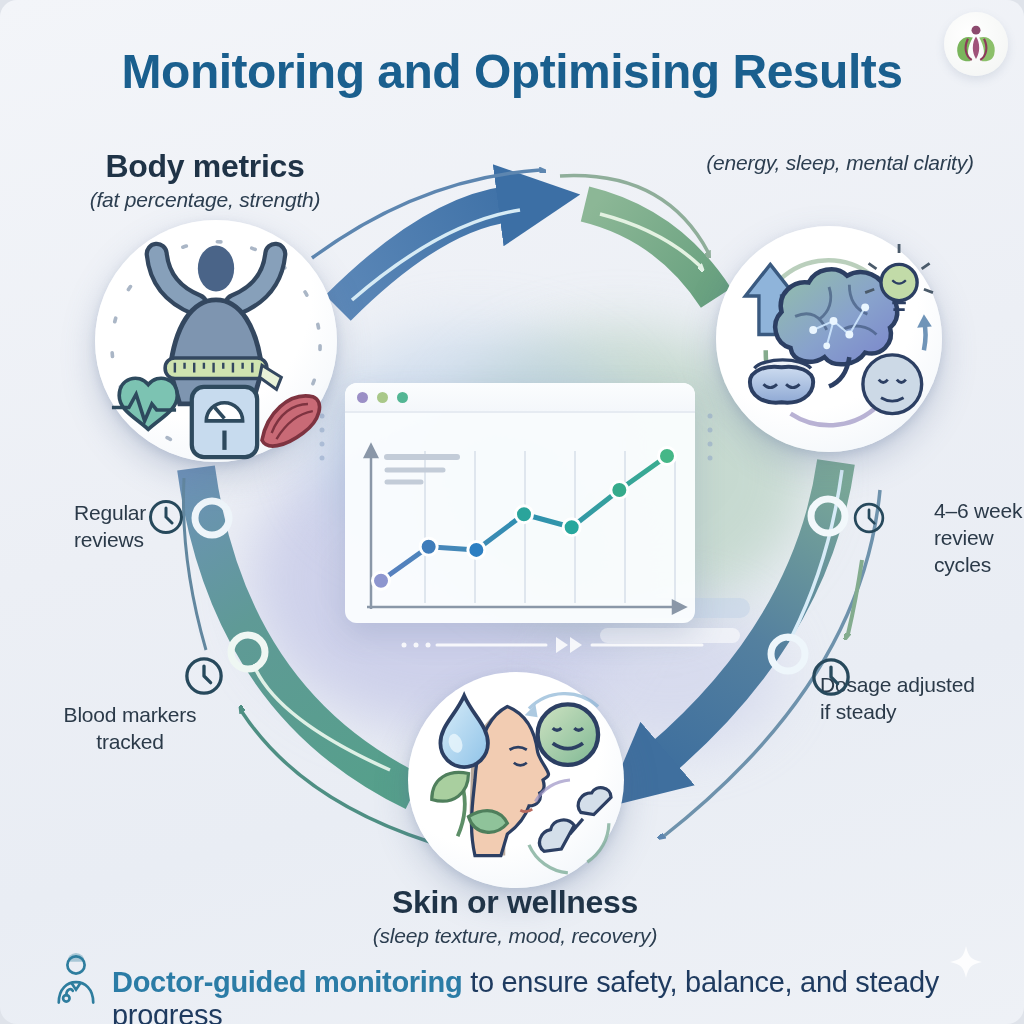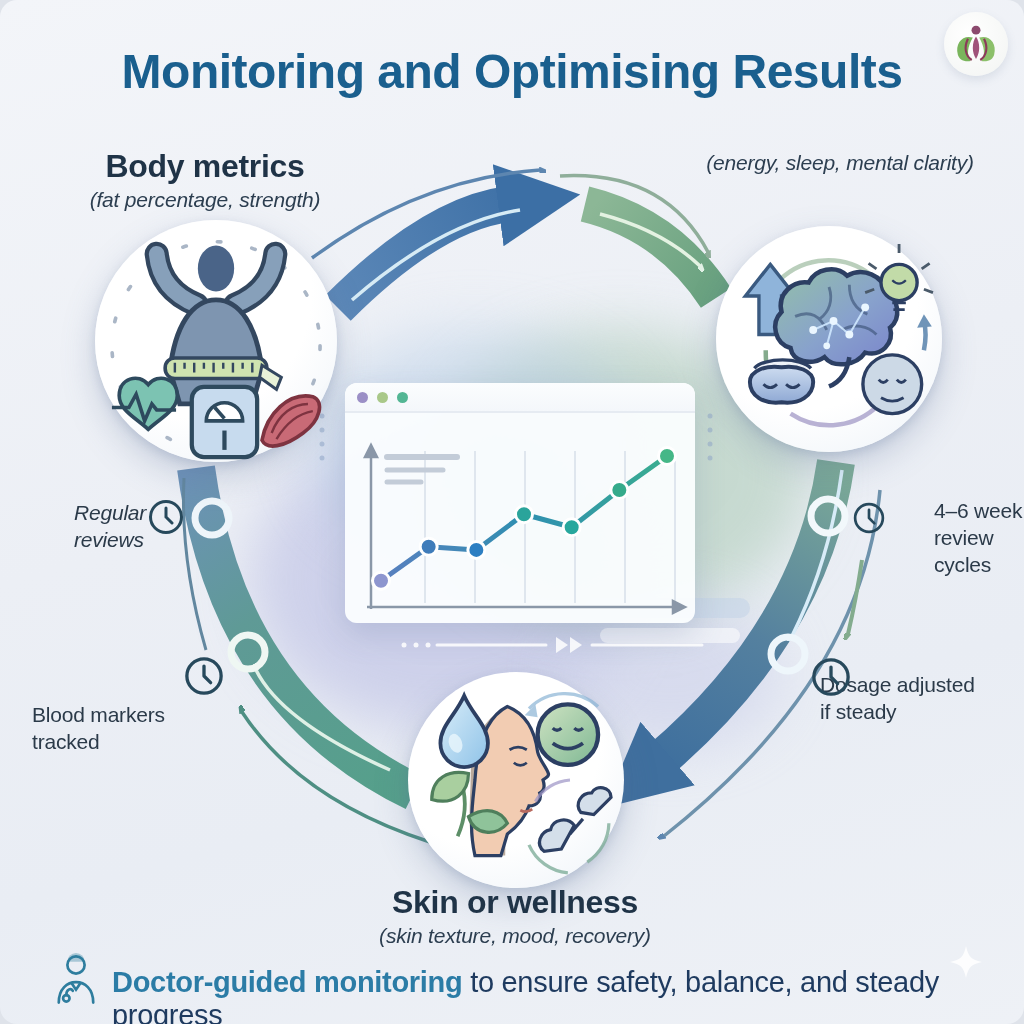--- a/index.html
+++ b/index.html
@@ -283,21 +283,21 @@
         <path d="M126 166 C118 160 122 148 132 146 C134 136 148 134 154 142 L142 164 Z" fill="#d4dfea" stroke="#2c3f63" stroke-width="3"></path>
         <path d="M160 130 C154 122 160 112 170 112 C174 104 188 106 188 116 L172 132 Z" fill="#d4dfea" stroke="#2c3f63" stroke-width="3"></path>
         <path d="M150 150 L162 136" stroke="#2c3f63" stroke-width="3"></path>
         <path d="M112 160 A44 44 0 0 0 148 186 M186 140 A44 44 0 0 1 166 176" stroke="#7fae9a" stroke-width="3" fill="none" opacity=".8"></path>
         <path d="M118 120 A40 40 0 0 1 150 100" stroke="#9b93c4" stroke-width="3" fill="none" opacity=".7"></path>
       </g>
     </svg>
   </div>
   <div class="node-label" style="left:340px;top:884px;width:350px;">
     <div class="node-title">Skin or wellness</div>
-    <div class="node-sub">(skin texture, mood, recovery)</div>
+    <div class="node-sub">(sleep texture, mood, recovery)</div>
   </div>
 
   <div id="chart-window">
     <div id="chart-titlebar">
       <span class="win-dot" style="background:#9b8fc6;"></span>
       <span class="win-dot" style="background:#a9c889;"></span>
       <span class="win-dot" style="background:#53b694;"></span>
     </div>
     <svg width="350" height="212" viewBox="0 0 350 212">
       <defs>
@@ -346,39 +346,39 @@
     </g>
     <g fill="#ffffff" opacity=".85">
       <circle cx="404" cy="645" r="2.5"></circle>
         <circle cx="416" cy="645" r="2.5"></circle>
         <circle cx="428" cy="645" r="2.5"></circle>
       <polygon points="556,637 568,645 556,653"></polygon>
       <polygon points="570,637 582,645 570,653"></polygon>
     </g>
   </svg>
 
-  <div class="annot" style="left:74px;top:499px;font-style:italic;">
+  <div class="annot" style="left:74px;top:499px;">
     <div>Regular</div>
     <div>reviews</div>
   </div>
   <svg class="abs" style="left:147px;top:498px;" width="38" height="38" viewBox="0 0 38 38">
     <circle cx="19" cy="19" r="15.5" fill="none" stroke="#27495c" stroke-width="3"></circle>
     <path d="M19 19 V10 M19 19 L25 25" stroke="#27495c" stroke-width="3" stroke-linecap="round"></path>
   </svg>
 
   <div class="annot" style="left:888px;top:497px;margin-left:46px;">
     <div>4–6 week</div>
     <div>review cycles</div>
   </div>
   <svg class="abs" style="left:852px;top:501px;" width="34" height="34" viewBox="0 0 38 38">
     <circle cx="19" cy="19" r="15.5" fill="none" stroke="#27495c" stroke-width="3"></circle>
     <path d="M19 19 V10 M19 19 L25 25" stroke="#27495c" stroke-width="3" stroke-linecap="round"></path>
   </svg>
 
-  <div class="annot" style="left:32px;top:701px;width:180px;text-align:left;">
+  <div class="annot" style="left:40px;top:701px;width:180px;text-align:center;">
     <div>Blood markers</div>
     <div>tracked</div>
   </div>
   <svg class="abs" style="left:183px;top:655px;" width="42" height="42" viewBox="0 0 38 38">
     <circle cx="19" cy="19" r="15.5" fill="none" stroke="#27495c" stroke-width="3"></circle>
     <path d="M19 19 V10 M19 19 L25 25" stroke="#27495c" stroke-width="3" stroke-linecap="round"></path>
   </svg>
 
   <div class="annot" style="left:820px;top:671px;width:200px;">
     <div>Dosage adjusted</div>

